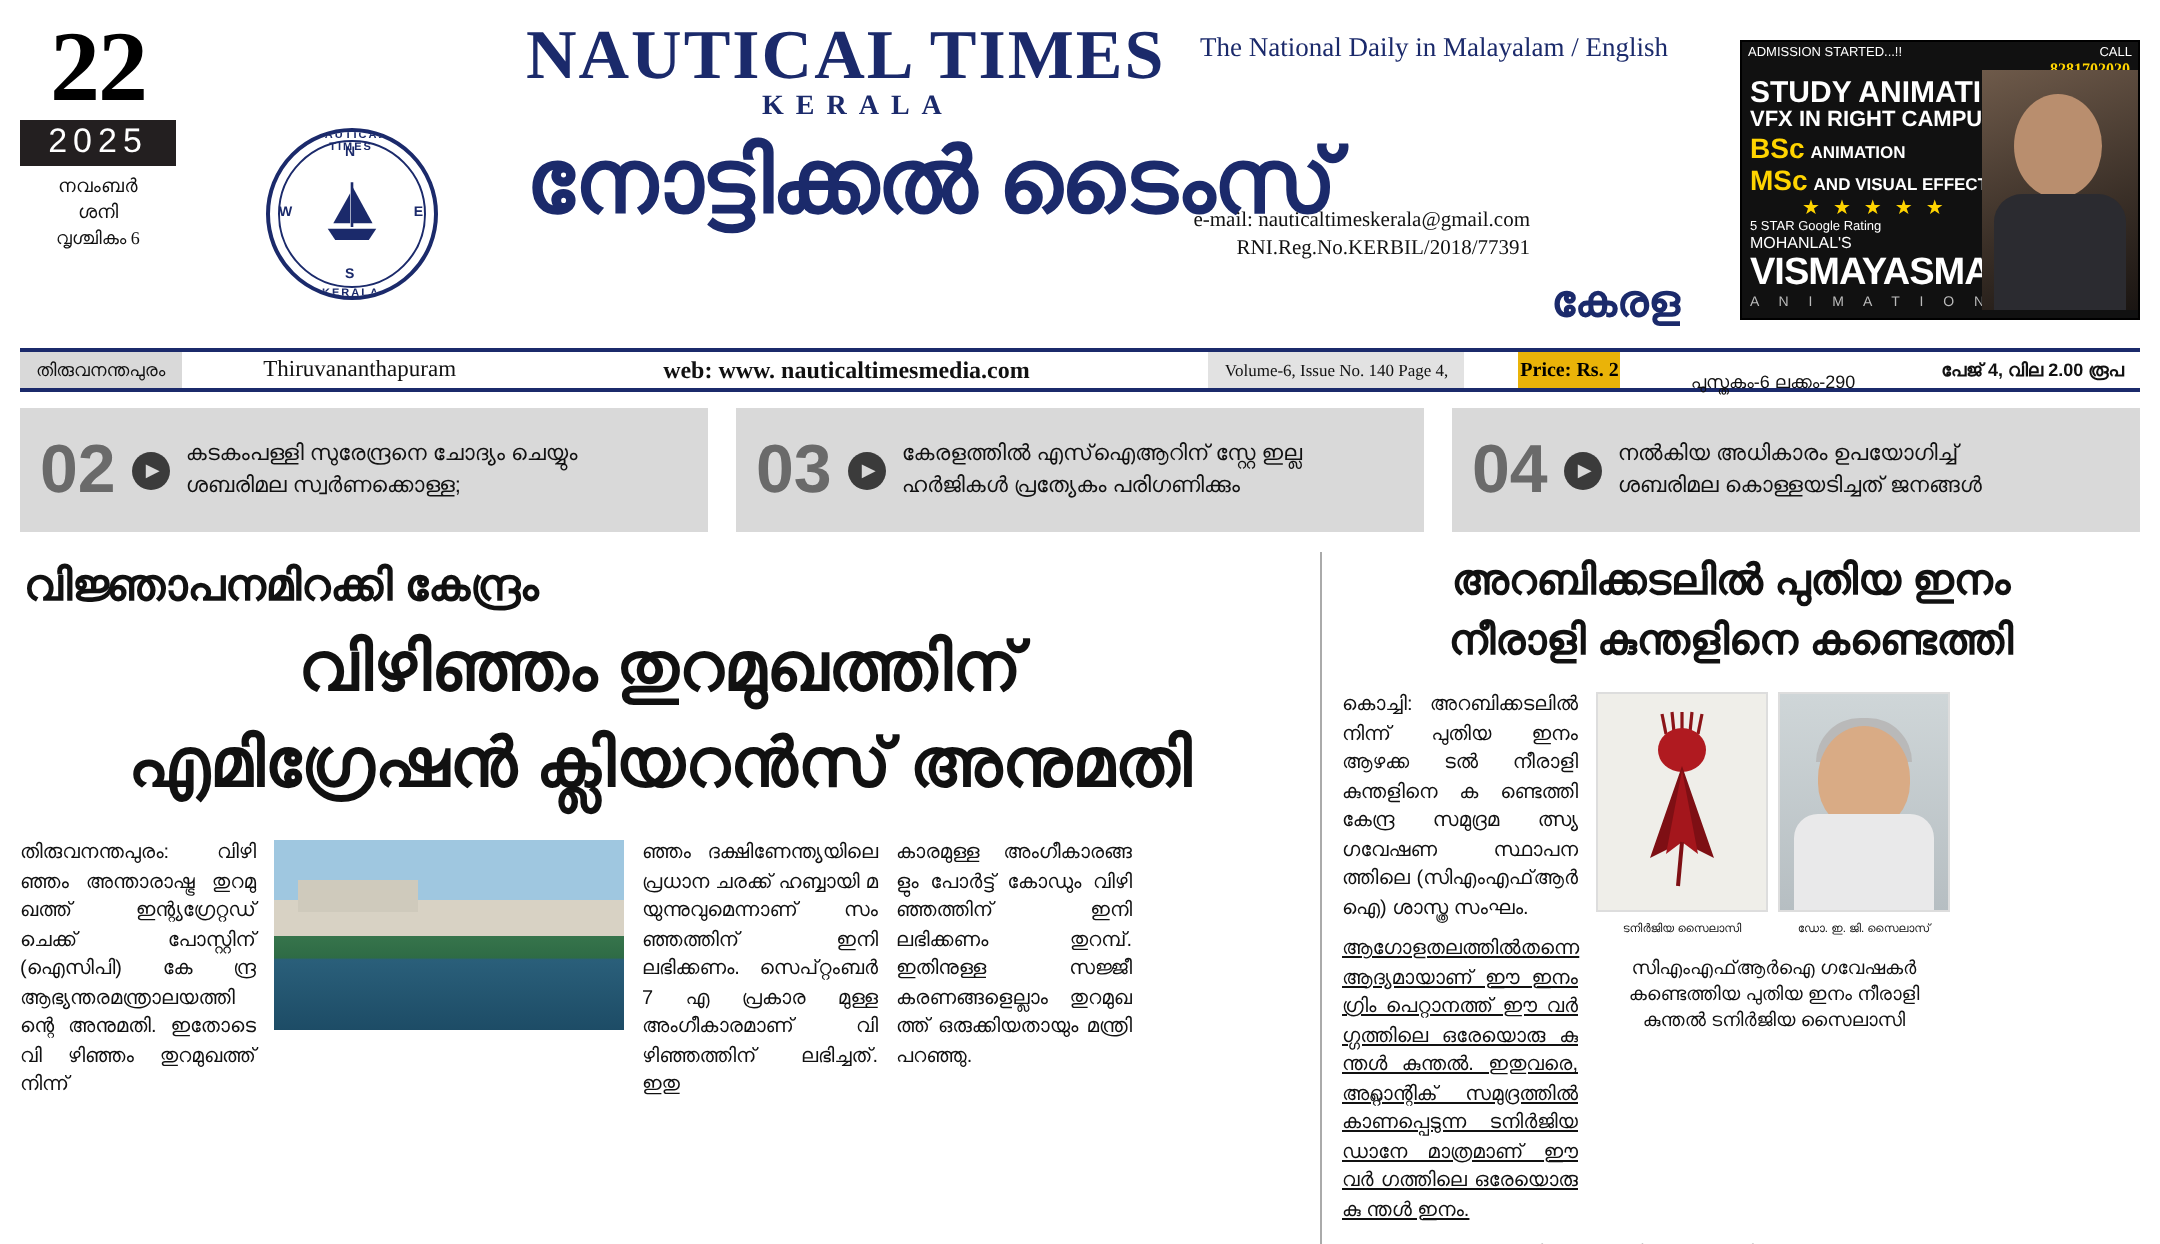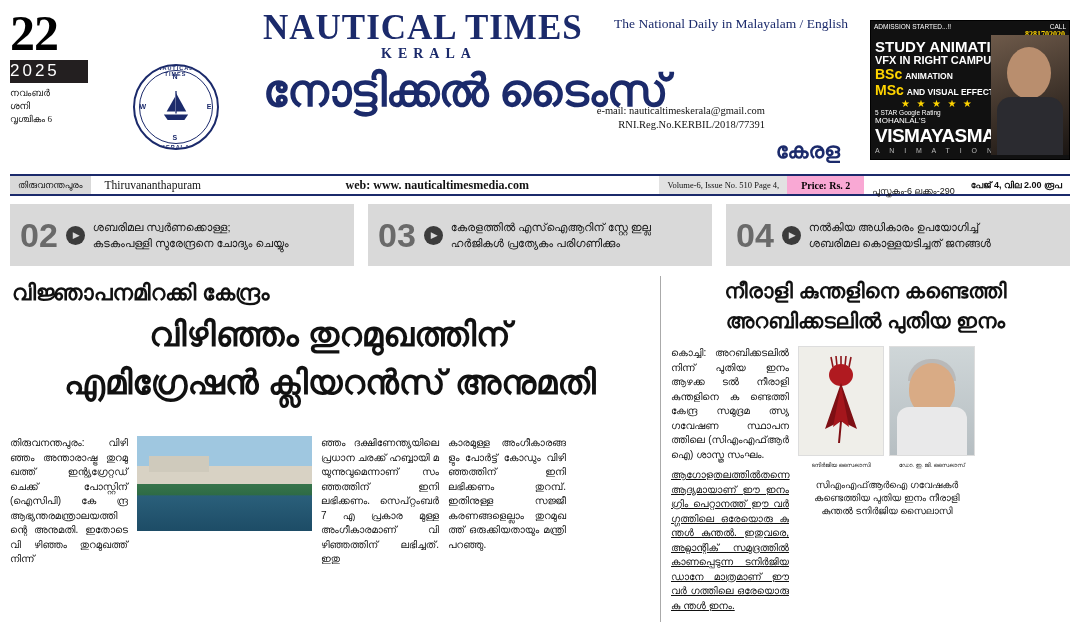--- a/index.html
+++ b/index.html
@@ -13,21 +13,21 @@
   }
 
   
   .masthead {
     display:flex;
     padding:6px 10px 0 10px;
     height:170px;
   }
   .date-block {
     width:78px;
-    text-align:left;
+    text-align:center;
     padding-top:4px;
   }
   .date-num {
     font-size:50px;
     font-weight:bold;
     line-height:46px;
     letter-spacing:-1px;
     color:#000;
     font-family:"Liberation Serif", serif;
   }
@@ -107,21 +107,21 @@
   .eng-sub {
     font-size:14px;
     letter-spacing:6px;
     color:#1b2a6b;
     font-weight:bold;
     margin-left:118px;
     font-family:"Liberation Serif", serif;
   }
   .tagline {
     position:absolute;
-    right:22px; top:10px;
+    right:36px; top:10px;
     font-size:13.5px;
     color:#1b2a6b;
     font-family:"Liberation Serif", serif;
   }
   .ml-title {
     font-size:45px;
     color:#1b2a6b;
     font-weight:bold;
     line-height:54px;
     margin-top:2px;
@@ -194,27 +194,28 @@
   }
 
   
   .infobar {
     display:flex; align-items:center;
     border-top:2px solid #1b2a6b;
     border-bottom:2px solid #1b2a6b;
     margin:4px 10px 0 10px;
     height:22px;
     font-size:10.5px;
+    gap:27px;
   }
   .ib-ml { background:#d9d9d9; padding:3px 8px; font-size:9px; color:#111; height:100%; display:flex; align-items:center;
            font-family:"Liberation Sans", sans-serif;}
   .ib-city { padding:0 14px; font-size:11.5px; color:#111;}
   .ib-web { flex:1; text-align:center; font-weight:bold; font-size:12px; color:#111;}
   .ib-vol { background:#e2e2e2; padding:0 8px; font-size:8.5px; height:100%; display:flex;align-items:center; color:#111;}
-  .ib-price { background:#f9a8d4; padding:0 14px; font-size:10px; font-weight:bold; height:100%; display:flex;align-items:center;text-align:right;}
+  .ib-price { background:#eab308; padding:0 1px; font-size:10px; font-weight:bold; height:100%; display:flex;align-items:center;text-align:right;}
   .ib-ml2 { padding:0 8px; font-size:9px; color:#111; font-family:"Liberation Sans", sans-serif;margin-top:13px;}
   .ib-ml3 { padding:0 8px; font-size:9px; color:#111; font-family:"Liberation Sans", sans-serif;font-weight:bold;}
 
   
   .strip {
     display:flex; gap:14px; margin:8px 10px 0 10px;
   }
   .strip-item {
     flex:1; background:#d9d9d9; height:62px; display:flex; align-items:center; padding:0 10px;
   }
@@ -241,21 +242,21 @@
     font-size:34px; font-weight:bold; color:#111; line-height:48px;
     text-align:center;
     font-family:"Liberation Sans", sans-serif;
   }
   .r-head {
     font-size:21px; font-weight:bold; color:#111; line-height:30px; text-align:center;
     font-family:"Liberation Sans", sans-serif;
   }
 
   .left-body {
-    display:flex; gap:9px; margin-top:30px;
+    display:flex; gap:9px; margin-top:14px;
     font-size:10px; line-height:14.5px; color:#111;
     font-family:"Liberation Sans", sans-serif;
   }
   .lb-col { width:118px; text-align:justify;}
   .photo {
     width:175px; height:95px;
     background:linear-gradient(#9fc7e0 0%, #9fc7e0 38%, #3f7d52 39%, #2e6b45 62%, #2a5f7a 63%, #1d4c66 100%);
     position:relative; overflow:hidden;
   }
   .photo::before{
@@ -378,35 +379,35 @@
     <div class="ad-vis">VISMAYASMAX</div>
     <div class="ad-anim">A N I M A T I O N S</div>
     <div class="ad-face"></div>
   </div>
 </div>
 
 <div class="infobar">
   <div class="ib-ml">തിരുവനന്തപുരം</div>
   <div class="ib-city">Thiruvananthapuram</div>
   <div class="ib-web">web: www. nauticaltimesmedia.com</div>
-  <div class="ib-vol">Volume-6, Issue No. 510 Page 4,</div>
+  <div class="ib-vol">Volume-6, Issue No. 140 Page 4,</div>
   <div class="ib-price">Price: Rs. 2</div>
   <div class="ib-ml2">പുസ്തകം-6   ലക്കം-290</div>
   <div class="ib-ml3">പേജ് 4, വില 2.00 രൂപ</div>
 </div>
 
 <div class="strip">
   <div class="strip-item">
     <div class="strip-num">02</div>
     <div class="strip-arrow">
         <span>▶</span>
       </div>
     <div class="strip-txt">
+      <div>കടകംപള്ളി സുരേന്ദ്രനെ ചോദ്യം ചെയ്യും</div>
       <div>ശബരിമല സ്വർണക്കൊള്ള;</div>
-      <div>കടകംപള്ളി സുരേന്ദ്രനെ ചോദ്യം ചെയ്യും</div>
     </div>
   </div>
   <div class="strip-item">
     <div class="strip-num">03</div>
     <div class="strip-arrow">
         <span>▶</span>
       </div>
     <div class="strip-txt">
       <div>കേരളത്തിൽ എസ്ഐആറിന് സ്റ്റേ ഇല്ല</div>
       <div>ഹർജികൾ പ്രത്യേകം പരിഗണിക്കും</div>
@@ -433,22 +434,22 @@
 
     <div class="left-body">
       <div class="lb-col">തിരുവനന്തപുരം: വിഴി ഞ്ഞം അന്താരാഷ്ട്ര തുറമു ഖത്ത് ഇന്റ്യഗ്രേറ്റഡ് ചെക്ക് പോസ്റ്റിന് (ഐസിപി) കേ ന്ദ്ര ആഭ്യന്തരമന്ത്രാലയത്തി ന്റെ അനുമതി. ഇതോടെ വി ഴിഞ്ഞം തുറമുഖത്ത് നിന്ന്</div>
       <div class="photo"></div>
       <div class="lb-col">ഞ്ഞം ദക്ഷിണേന്ത്യയിലെ പ്രധാന ചരക്ക് ഹബ്ബായി മ യുന്നുവുമെന്നാണ് സം ഞ്ഞത്തിന് ഇനി ലഭിക്കണം. സെപ്റ്റംബർ 7 എ പ്രകാര മുള്ള അംഗീകാരമാണ് വി ഴിഞ്ഞത്തിന് ലഭിച്ചത്. ഇതു</div>
       <div class="lb-col">കാരമുള്ള അംഗീകാരങ്ങ ളും പോർട്ട് കോഡും വിഴി ഞ്ഞത്തിന് ഇനി ലഭിക്കണം തുറമ്പ്. ഇതിനുള്ള സജ്ജീ കരണങ്ങളെല്ലാം തുറമുഖ ത്ത് ഒരുക്കിയതായും മന്ത്രി പറഞ്ഞു.</div>
     </div>
   </div>
 
   <div class="right-col">
+    <div class="r-head">അറബിക്കടലിൽ പുതിയ ഇനം</div>
     <div class="r-head">നീരാളി കുന്തളിനെ കണ്ടെത്തി</div>
-    <div class="r-head">അറബിക്കടലിൽ പുതിയ ഇനം</div>
 
     <div class="right-body">
       <div class="rb-col">
         <div>കൊച്ചി: അറബിക്കടലിൽ നിന്ന് പുതിയ ഇനം ആഴക്ക ടൽ നീരാളി കുന്തളിനെ ക ണ്ടെത്തി കേന്ദ്ര സമുദ്രമ ത്സ്യ ഗവേഷണ സ്ഥാപന ത്തിലെ (സിഎംഎഫ്ആർ ഐ) ശാസ്ത്ര സംഘം.</div>
         <div style="margin-top:6px;text-decoration:underline;">ആഗോളതലത്തിൽതന്നെ ആദ്യമായാണ് ഈ ഇനം ഗ്രിം പെറ്റാനത്ത് ഈ വർ ഗ്ഗത്തിലെ ഒരേയൊരു കു ന്തൾ കുന്തൽ. ഇതുവരെ, അറ്റ്ലാന്റിക് സമുദ്രത്തിൽ കാണപ്പെടുന്ന ടനിർജിയ ഡാനേ മാത്രമാണ് ഈ വർ ഗത്തിലെ ഒരേയൊരു കു ന്തൾ ഇനം.</div>
       </div>
       <div class="r-figs">
         <div class="fig-row">
           <div class="fig">
             <div class="fig-img1">

